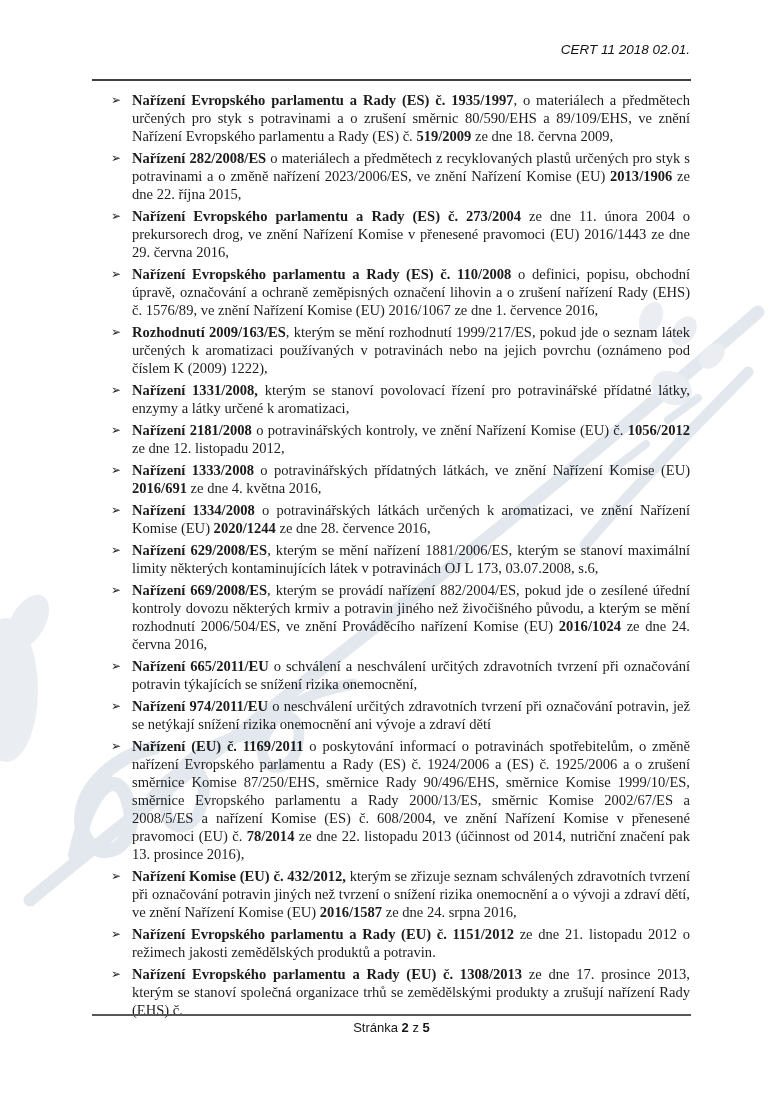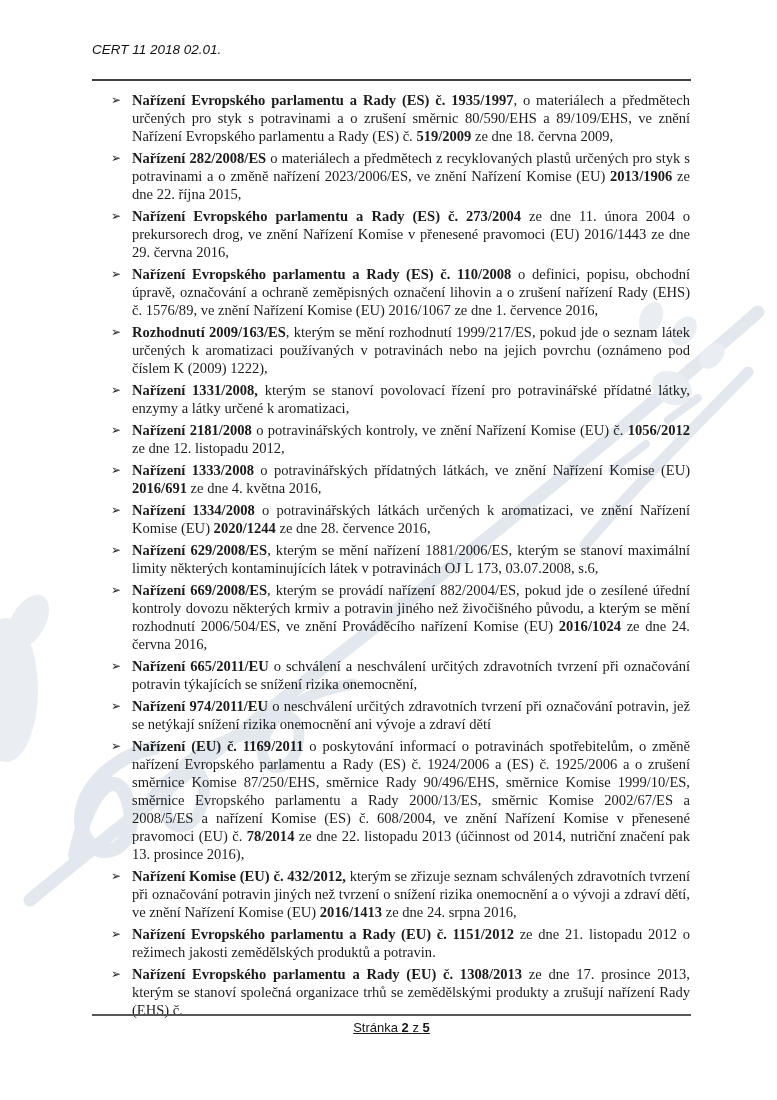--- a/index.html
+++ b/index.html
@@ -15,21 +15,21 @@
   .watermark{
     position:absolute;left:0;top:0;width:777px;height:1100px;
     z-index:0;pointer-events:none;
   }
   .wm-stroke{fill:none;stroke:var(--wm,#e3e8ef);stroke-linecap:round;}
   .wm-fill{fill:var(--wm-light,#eaeef3);stroke:none;}
 
   
   .doc-code{
     position:absolute;left:92px;top:42px;width:598px;
-    text-align:left;
+    text-align:right;
     font-family:"Liberation Sans", sans-serif;
     font-style:italic;
     font-size:13.5px;
     letter-spacing:0px;
     color:#141414;
     z-index:2;
   }
   .rule{
     position:absolute;left:92px;width:599px;height:2px;
     background:#3f3f3f;z-index:2;
@@ -57,21 +57,20 @@
   }
 
   
   .footer-text{
     position:absolute;left:92px;top:1020px;width:599px;
     text-align:center;
     font-family:"Liberation Sans", sans-serif;
     font-size:13px;
     color:#161616;
     z-index:2;
-    text-decoration:underline;
   }
   .footer-text .bold{font-weight:bold;}
 </style>
 </head>
 <body style="--wm: #e3e8ef; --wm-light: #eaeef3;">
 
 <svg class="watermark" viewBox="0 0 777 1100" xmlns="http://www.w3.org/2000/svg">
 
   <path class="wm-stroke" stroke-width="13" d="M 30 900 C 220 742, 480 555, 758 312"></path>
 
@@ -103,19 +102,19 @@
     <li class="reg-item"><span class="marker">➢</span><span><b>Rozhodnutí 2009/163/ES</b><span>, kterým se mění rozhodnutí 1999/217/ES, pokud jde o seznam látek určených k aromatizaci používaných v potravinách nebo na jejich povrchu (oznámeno pod číslem K (2009) 1222),</span></span></li>
     <li class="reg-item"><span class="marker">➢</span><span><b>Nařízení 1331/2008,</b><span> kterým se stanoví povolovací řízení pro potravinářské přídatné látky, enzymy a látky určené k aromatizaci,</span></span></li>
     <li class="reg-item"><span class="marker">➢</span><span><b>Nařízení 2181/2008</b><span> o potravinářských kontroly, ve znění Nařízení Komise (EU) č. </span><b>1056/2012</b><span> ze dne 12. listopadu 2012,</span></span></li>
     <li class="reg-item"><span class="marker">➢</span><span><b>Nařízení 1333/2008</b><span> o potravinářských přídatných látkách, ve znění Nařízení Komise (EU) </span><b>2016/691</b><span> ze dne 4. května 2016,</span></span></li>
     <li class="reg-item"><span class="marker">➢</span><span><b>Nařízení 1334/2008</b><span> o potravinářských látkách určených k aromatizaci, ve znění Nařízení Komise (EU) </span><b>2020/1244</b><span> ze dne 28. července 2016,</span></span></li>
     <li class="reg-item"><span class="marker">➢</span><span><b>Nařízení 629/2008/ES</b><span>, kterým se mění nařízení 1881/2006/ES, kterým se stanoví maximální limity některých kontaminujících látek v potravinách OJ L 173, 03.07.2008, s.6,</span></span></li>
     <li class="reg-item"><span class="marker">➢</span><span><b>Nařízení 669/2008/ES</b><span>, kterým se provádí nařízení 882/2004/ES, pokud jde o zesílené úřední kontroly dovozu některých krmiv a potravin jiného než živočišného původu, a kterým se mění rozhodnutí 2006/504/ES, ve znění Prováděcího nařízení Komise (EU) </span><b>2016/1024</b><span> ze dne 24. června 2016,</span></span></li>
     <li class="reg-item"><span class="marker">➢</span><span><b>Nařízení 665/2011/EU</b><span> o schválení a neschválení určitých zdravotních tvrzení při označování potravin týkajících se snížení rizika onemocnění,</span></span></li>
     <li class="reg-item"><span class="marker">➢</span><span><b>Nařízení 974/2011/EU</b><span> o neschválení určitých zdravotních tvrzení při označování potravin, jež se netýkají snížení rizika onemocnění ani vývoje a zdraví dětí</span></span></li>
     <li class="reg-item"><span class="marker">➢</span><span><b>Nařízení (EU) č. 1169/2011</b><span> o poskytování informací o potravinách spotřebitelům, o změně nařízení Evropského parlamentu a Rady (ES) č. 1924/2006 a (ES) č. 1925/2006 a o zrušení směrnice Komise 87/250/EHS, směrnice Rady 90/496/EHS, směrnice Komise 1999/10/ES, směrnice Evropského parlamentu a Rady 2000/13/ES, směrnic Komise 2002/67/ES a 2008/5/ES a nařízení Komise (ES) č. 608/2004, ve znění Nařízení Komise v přenesené pravomoci (EU) č. </span><b>78/2014</b><span> ze dne 22. listopadu 2013 (účinnost od 2014, nutriční značení pak 13. prosince 2016),</span></span></li>
-    <li class="reg-item"><span class="marker">➢</span><span><b>Nařízení Komise (EU) č. 432/2012,</b><span> kterým se zřizuje seznam schválených zdravotních tvrzení při označování potravin jiných než tvrzení o snížení rizika onemocnění a o vývoji a zdraví dětí, ve znění Nařízení Komise (EU) </span><b>2016/1413</b><span> ze dne 24. srpna 2016,</span></span></li>
+    <li class="reg-item"><span class="marker">➢</span><span><b>Nařízení Komise (EU) č. 432/2012,</b><span> kterým se zřizuje seznam schválených zdravotních tvrzení při označování potravin jiných než tvrzení o snížení rizika onemocnění a o vývoji a zdraví dětí, ve znění Nařízení Komise (EU) </span><b>2016/1587</b><span> ze dne 24. srpna 2016,</span></span></li>
     <li class="reg-item"><span class="marker">➢</span><span><b>Nařízení Evropského parlamentu a Rady (EU) č. 1151/2012</b><span> ze dne 21. listopadu 2012 o režimech jakosti zemědělských produktů a potravin.</span></span></li>
     <li class="reg-item"><span class="marker">➢</span><span><b>Nařízení Evropského parlamentu a Rady (EU) č. 1308/2013</b><span> ze dne 17. prosince 2013, kterým se stanoví společná organizace trhů se zemědělskými produkty a zrušují nařízení Rady (EHS) č.</span></span></li>
   </ol>
 
 <div class="rule rule-bottom"></div>
 <div class="footer-text"><span>Stránka</span> <span class="bold">2</span> <span>z</span> <span class="bold">5</span></div>
 
 </body></html>

